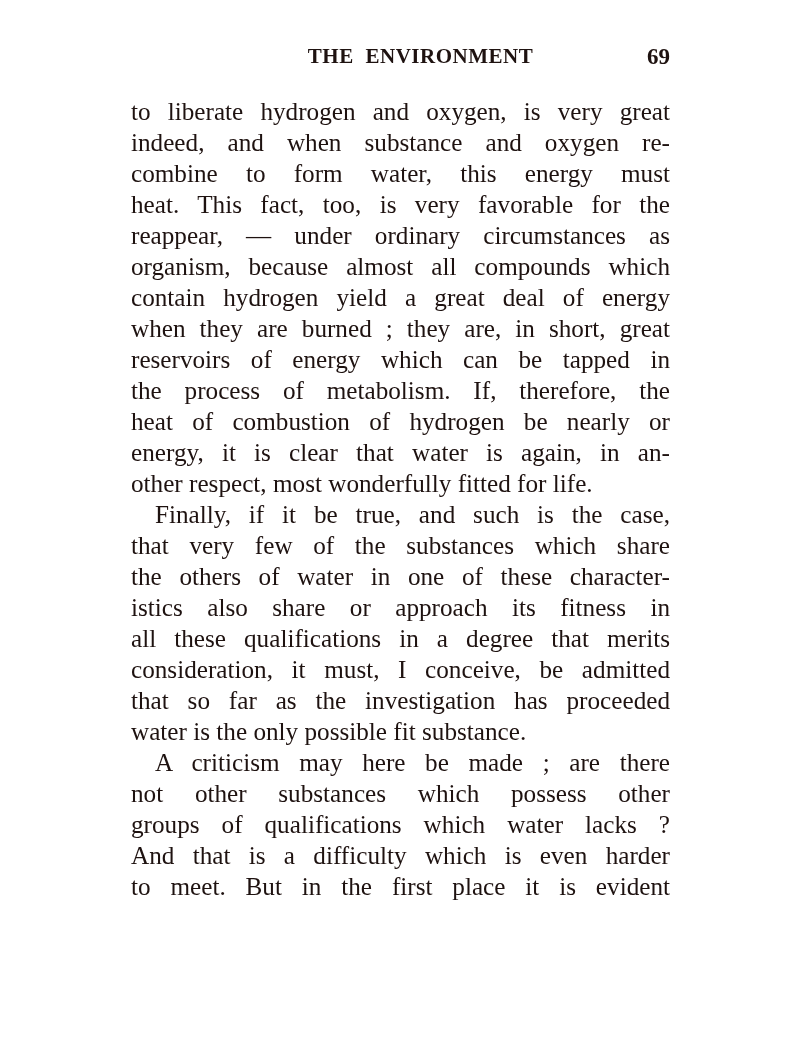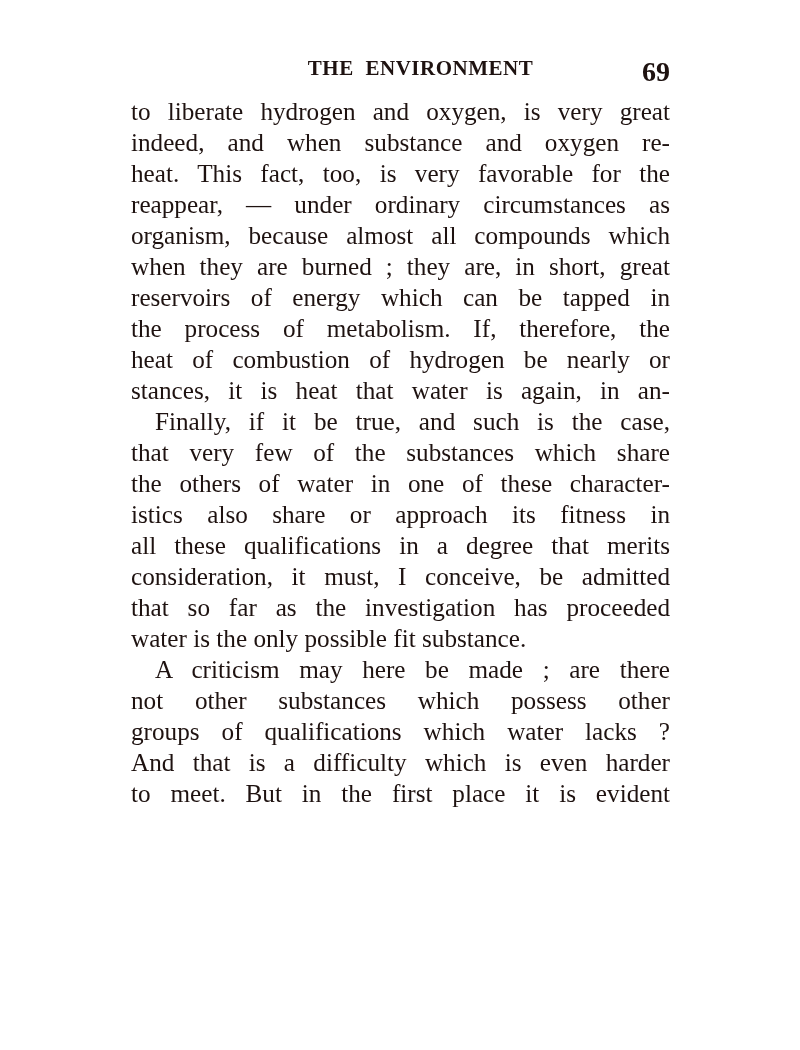--- a/index.html
+++ b/index.html
@@ -3,31 +3,31 @@
 <meta charset="utf-8">
 <style>
   html, body { margin: 0; padding: 0; background: #ffffff; }
   body { width: 800px; height: 1050px; position: relative; overflow: hidden; }
   .page {
     position: absolute; left: 0; top: 0; width: 800px; height: 1050px;
     font-family: "DejaVu Serif", "Liberation Serif", serif;
     color: #1e1210;
   }
   .header {
-    position: absolute; top: 56px; left: 131px; width: 539px; height: 30px;
+    position: absolute; top: 44px; left: 131px; width: 539px; height: 30px;
   }
   .running-head {
     position: absolute; left: 0; right: 0; top: 0; text-align: center;
     font-family: "Liberation Serif", serif; font-weight: bold;
     font-size: 21px; letter-spacing: 0.5px; word-spacing: 6px;
     padding-left: 40px;
   }
   .page-number {
     position: absolute; right: 0; top: 0;
-    font-family: "Liberation Serif", serif; font-weight: bold; font-size: 28px;
+    font-family: "Liberation Serif", serif; font-weight: bold; font-size: 23px;
   }
   .body-text {
     position: absolute; left: 131px; top: 96px; width: 539px;
   }
   .line {
     display: block; height: 31px; line-height: 31px;
     font-family: "Liberation Serif", serif; font-size: 25.2px;
     white-space: nowrap; text-align: justify; text-align-last: justify;
     overflow: visible;
   }
@@ -39,28 +39,31 @@
 
 <div class="page">
   <div class="header">
     <span class="running-head">THE ENVIRONMENT</span>
     <span class="page-number">69</span>
   </div>
   <div class="body-text" id="body-text">
       <div>
         <span class="line">to liberate hydrogen and oxygen, is very great</span>
         <span class="line">indeed, and when substance and oxygen re-</span>
+        <span class="line">combine to form water, this energy must</span>
         <span class="line">heat.  This fact, too, is very favorable for the</span>
         <span class="line">reappear, — under ordinary circumstances as</span>
         <span class="line">organism, because almost all compounds which</span>
+        <span class="line">contain hydrogen yield a great deal of energy</span>
         <span class="line">when they are burned ; they are, in short, great</span>
         <span class="line">reservoirs of energy which can be tapped in</span>
         <span class="line">the process of metabolism.  If, therefore, the</span>
         <span class="line">heat of combustion of hydrogen be nearly or</span>
-        <span class="line">stances, it is heat that water is again, in an-</span>
+        <span class="line">energy, it is clear that water is again, in an-</span>
+        <span class="line last">other respect, most wonderfully fitted for life.</span>
       </div>
       <div>
         <span class="line indent">Finally, if it be true, and such is the case,</span>
         <span class="line">that very few of the substances which share</span>
         <span class="line">the others of water in one of these character-</span>
         <span class="line">istics also share or approach its fitness in</span>
         <span class="line">all these qualifications in a degree that merits</span>
         <span class="line">consideration, it must, I conceive, be admitted</span>
         <span class="line">that so far as the investigation has proceeded</span>
         <span class="line last">water is the only possible fit substance.</span>

